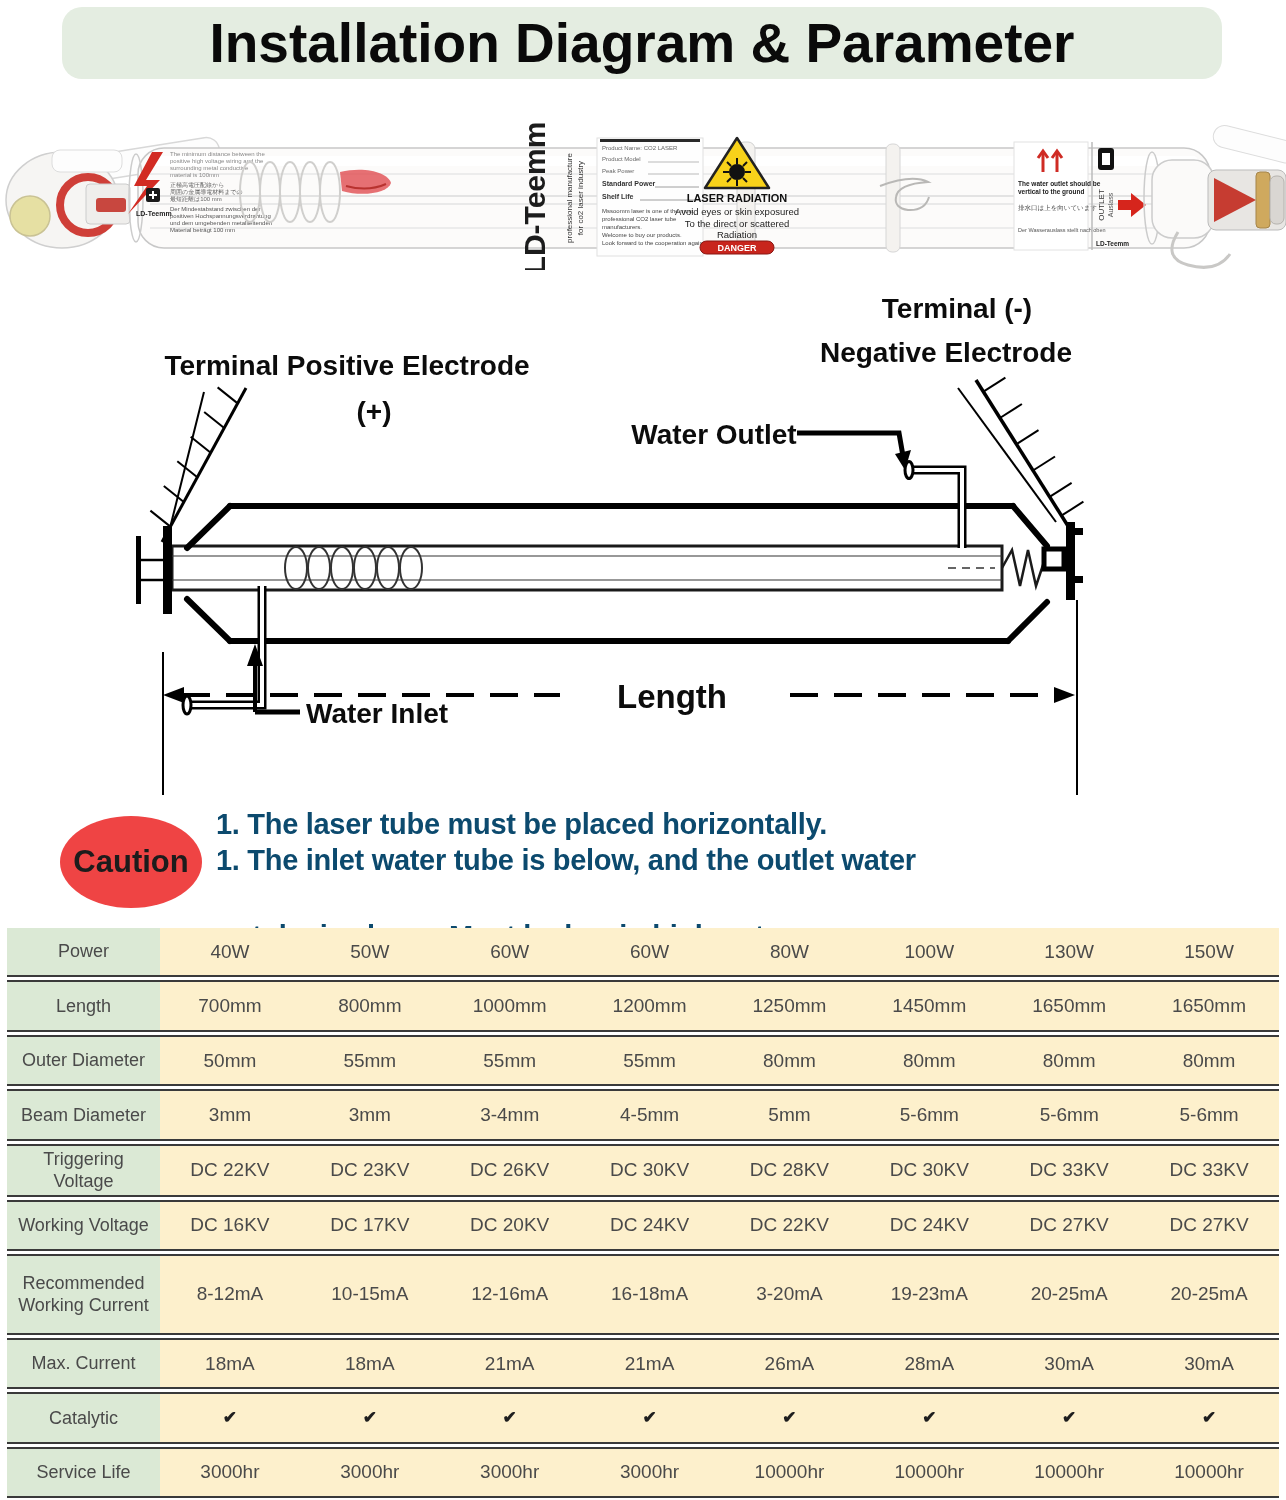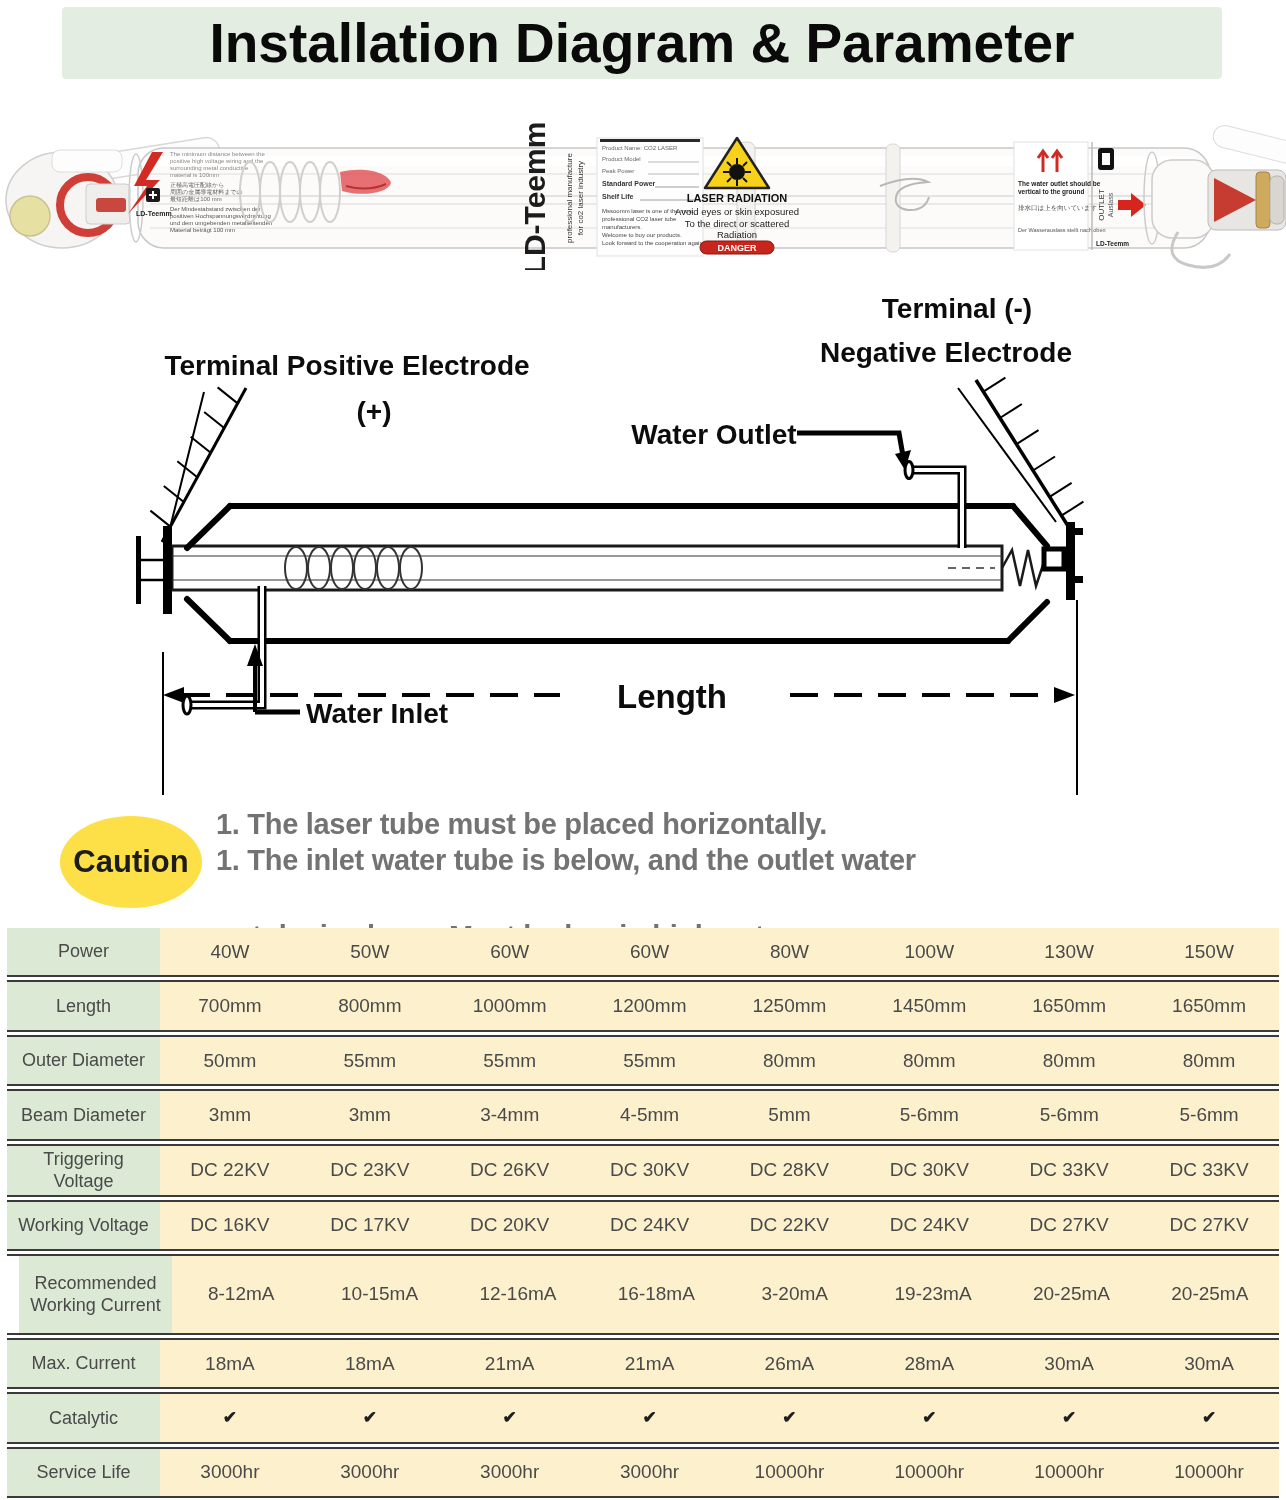--- a/index.html
+++ b/index.html
@@ -1,36 +1,36 @@
 <!DOCTYPE html>
 <html><head>
 <meta charset="utf-8">
 <style>
   html,body{margin:0;padding:0;background:#fff;}
   .canvas{position:relative;width:1286px;height:1500px;background:#ffffff;overflow:hidden;
           font-family:"Liberation Sans", sans-serif;}
   
   .title{position:absolute;left:62px;top:7px;width:1160px;height:72px;background:#e4ede1;
-         border-radius:4px;display:flex;align-items:center;justify-content:center;
+         border-radius:20px;display:flex;align-items:center;justify-content:center;
          font-size:55px;font-weight:bold;color:#0a0a0a;white-space:nowrap;}
   
   .photo-svg{position:absolute;left:0;top:118px;width:1286px;height:152px;}
   .diagram-svg{position:absolute;left:0;top:285px;width:1286px;height:520px;}
   
   .caution-badge{position:absolute;left:60px;top:816px;width:142px;height:92px;border-radius:50%;
-    background:#fde047;display:flex;align-items:center;justify-content:center;
+    background:#ef4444;display:flex;align-items:center;justify-content:center;
     font-size:31px;font-weight:bold;color:#1c1c1c;}
   .caution-items{position:absolute;left:216px;top:806px;font-size:29px;font-weight:bold;
-    color:#737373;line-height:36px;letter-spacing:-0.3px;white-space:nowrap;}
+    color:#0c4a6e;line-height:36px;letter-spacing:-0.3px;white-space:nowrap;}
   .caution-items .indent{margin-left:36px;margin-top:40px;}
   
   .param-table{position:absolute;left:7px;top:928px;width:1272px;height:570px;
     display:flex;flex-direction:column;}
   .t-row{flex:1;display:grid;grid-template-columns:153px repeat(8,1fr);}
-  .t-row.tall{flex:1.62;margin-left:12px;}
+  .t-row.tall{flex:1.62;}
   .t-label{background:#dbe9d5;display:flex;align-items:center;justify-content:center;
     font-size:18px;color:#4a4a4a;text-align:center;line-height:1.25;padding:2px 4px;}
   .t-cell{background:#fdf0cc;display:flex;align-items:center;justify-content:center;
     font-size:19px;color:#4a4a4a;}
   .t-cell.check{font-size:17px;font-weight:bold;color:#1e1e1e;}
   .t-div{height:7px;background:#ffffff;border-top:2px solid #3a3a3a;border-bottom:2px solid #3a3a3a;
     box-sizing:border-box;flex:none;}
   .t-bottom{height:2px;background:#3a3a3a;flex:none;}
   svg text{font-family:"Liberation Sans", sans-serif;}
 </style>

